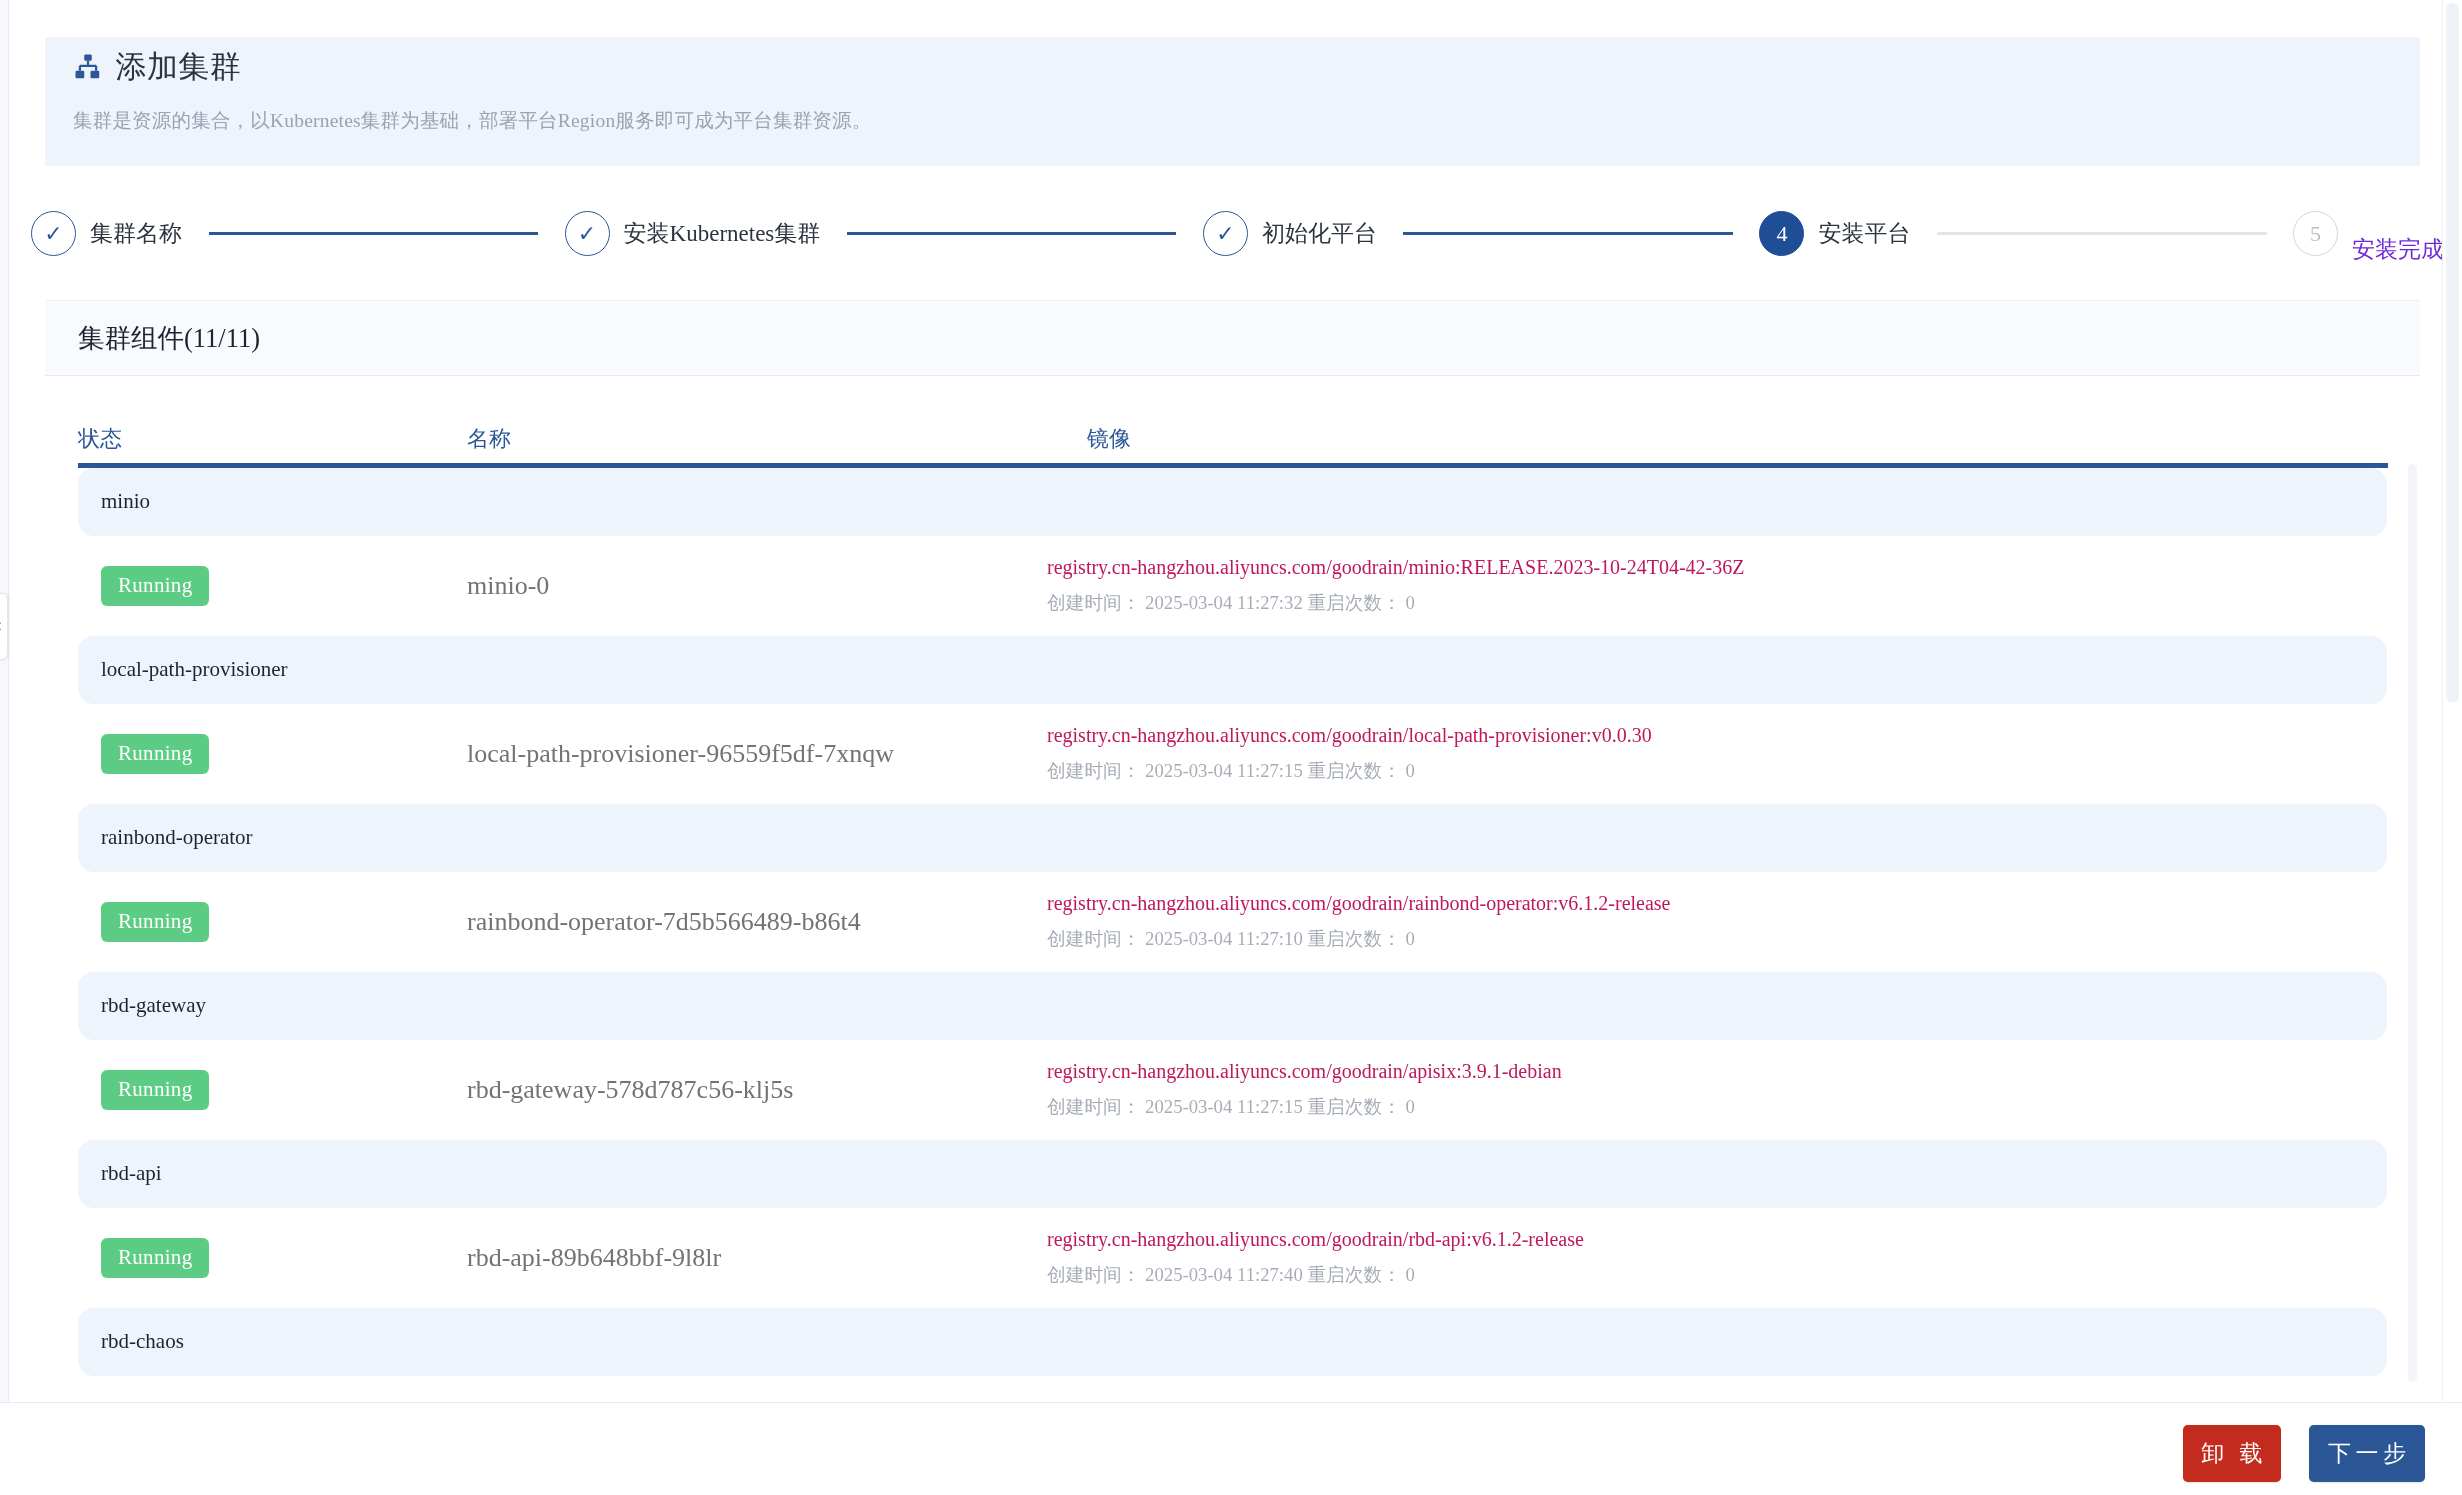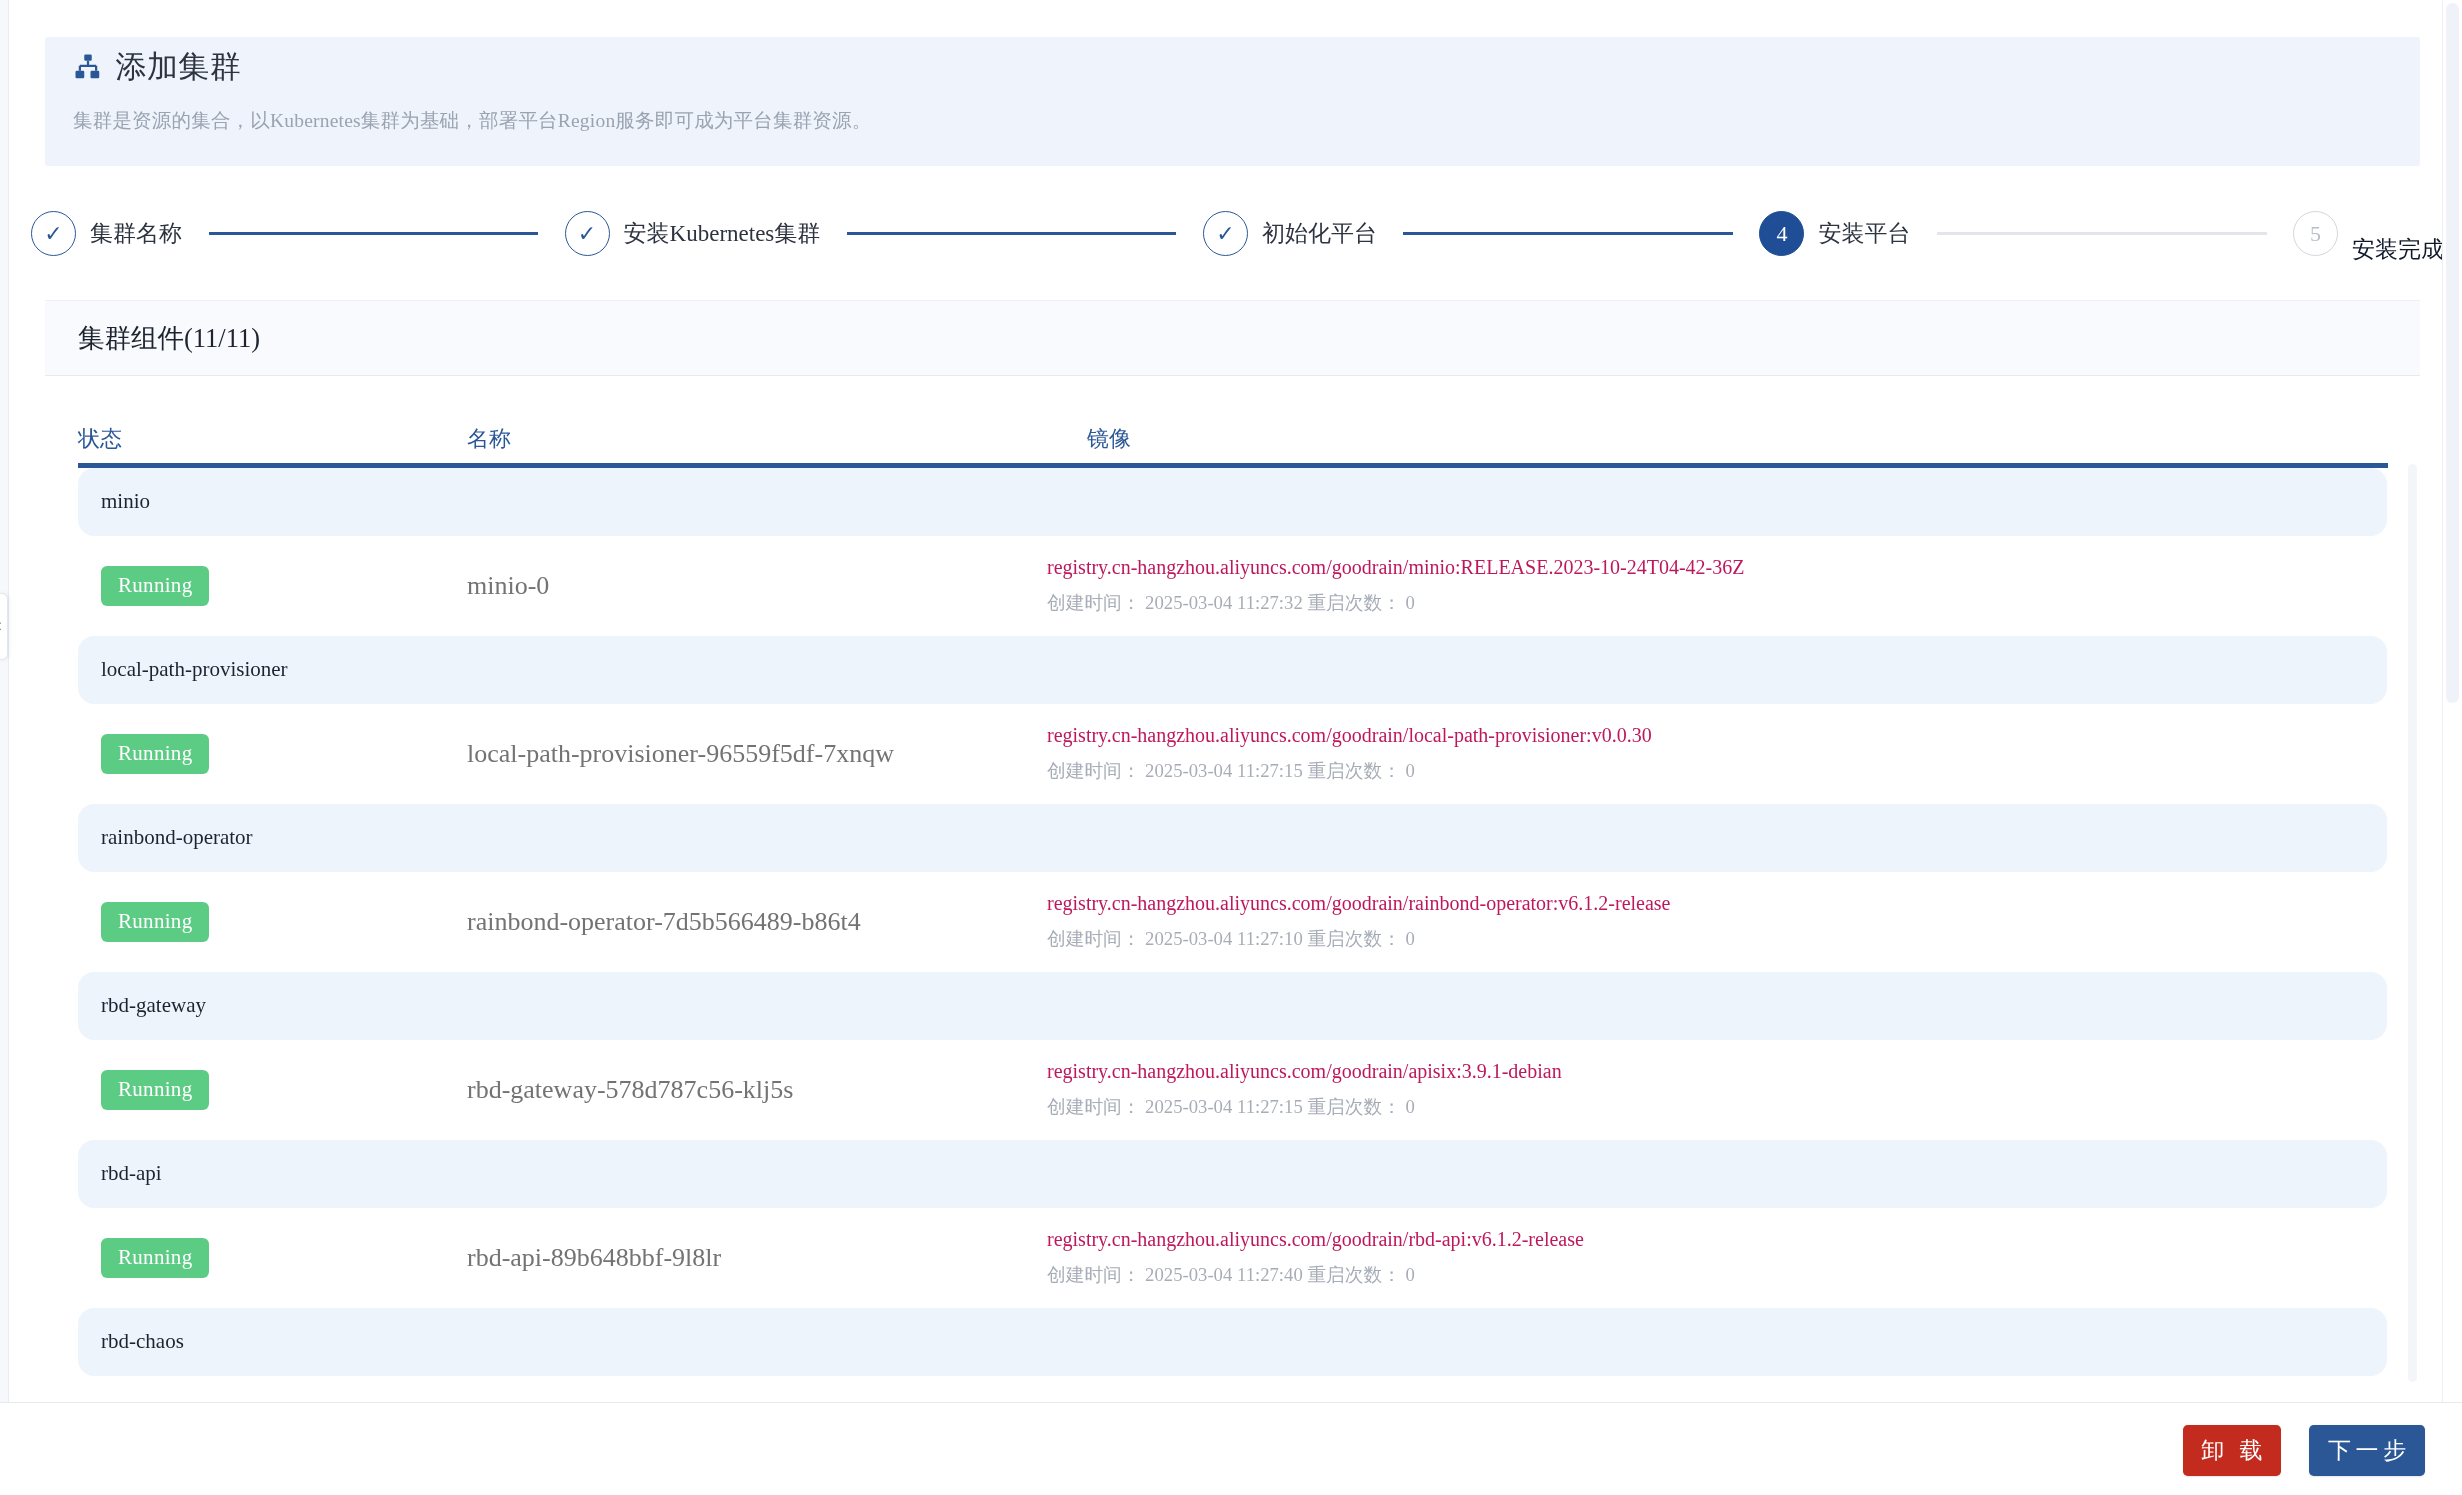--- a/index.html
+++ b/index.html
@@ -65,21 +65,21 @@
   .step-circle {
     width: 45px; height: 45px; border-radius: 50%;
     display: flex; align-items: center; justify-content: center;
     font-size: 22px;
     flex: 0 0 auto;
   }
   .step-circle.done { border: 1.6px solid #2b5797; color: #2b5797; background: #ffffff; }
   .step-circle.active { background: #1f4e96; color: #ffffff; border: 1.6px solid #1f4e96; font-family: "Liberation Serif", serif; }
   .step-circle.todo { border: 1.6px solid #d3d6dc; color: #b9bec7; background: #ffffff; }
   .step-label { font-size: 23px; color: #2d3440; white-space: nowrap; }
-  .step-label.muted { color: #0f172a; margin-top: 32px; }
+  .step-label.muted { color: #6d28d9; margin-top: 32px; }
   .step-line { height: 3.1px; background: #2b5797; flex: 1 1 auto; margin: 0 26.5px; min-width: 31px; }
   .step-line.muted { background: #e3e5ea; height: 2.3px; }
 
   
   .panel {
     position: absolute; left: 45px; top: 300px;
     width: 2375px; height: 1113px;
     background: #ffffff;
     border-top: 0.8px solid #eef0f4;
     overflow: hidden;
@@ -141,21 +141,21 @@
     position: absolute; left: 0; top: 1402px;
     width: 2462px; height: 93px;
     background: #ffffff;
     border-top: 0.8px solid #e7e9ee;
   }
   .footer-actions {
     position: absolute; right: 37px; top: 22px;
     display: flex; gap: 28px;
   }
   .btn {
-    height: 51px; min-width: 98px;
+    height: 57px; min-width: 98px;
     border: none; border-radius: 4.7px;
     font-size: 23px; color: #ffffff;
     letter-spacing: 4.7px; padding: 0 14px 0 18.7px;
     cursor: pointer;
     font-family: "Liberation Serif", serif;
     box-shadow: 0 0.8px 1.6px rgba(0,0,0,.10);
   }
   .btn-danger { background: #c32b1e; }
   .btn-primary { background: #2b5797; }
 

